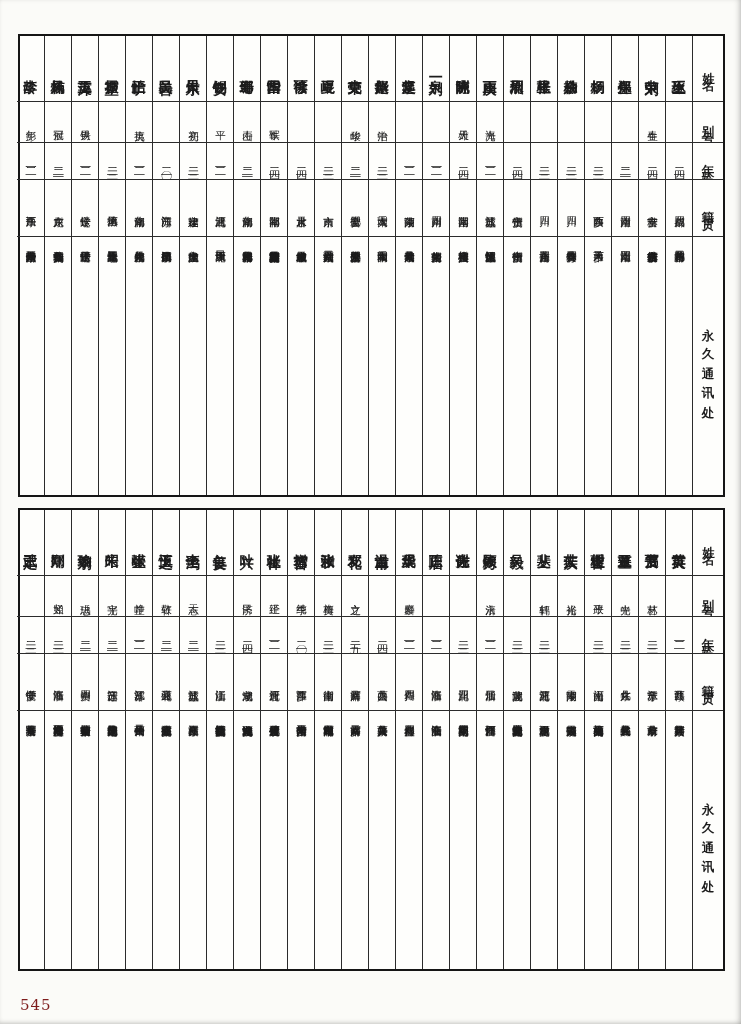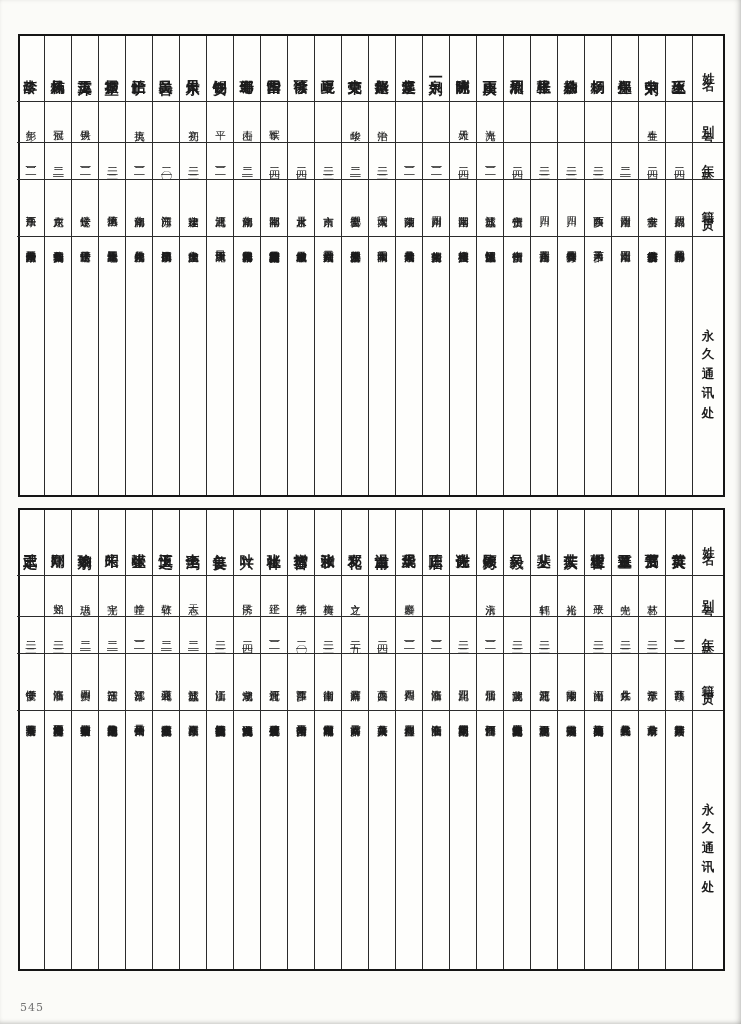--- a/index.html
+++ b/index.html
@@ -36,21 +36,21 @@
   }
   .cell.name   { height:66px; font-size:14px; font-weight:700; border-bottom:1px solid #2b2b2b; line-height:1.02; }
   .cell.alias  { height:41px; font-size:10.5px; border-bottom:1px solid #2b2b2b; }
   .cell.age    { height:37px; font-size:11.5px; letter-spacing:2px; border-bottom:1px solid #2b2b2b; }
   .cell.native { height:57px; font-size:10.5px; border-bottom:1px solid #2b2b2b; }
   .cell.address{ height:258px; font-size:10.5px; justify-content:flex-start; padding-top:6px; }
   .header-col .cell { font-size:12.5px; font-weight:700; letter-spacing:.55em; }
   .header-col .cell.address { letter-spacing:1.55em; justify-content:center; padding-top:0; }
   .page-number {
     position:absolute; left:20px; bottom:10px;
-    font-size:11px; letter-spacing:1px; color:#737373;
+    font-size:15px; letter-spacing:1px; color:#7f1d1d;
   }
 </style>
 </head>
 <body>
 
 <div class="page">
   <div class="vtable">
       <div class="col header-col">
         <div class="cell name">姓名</div>
         <div class="cell alias">别号</div>

